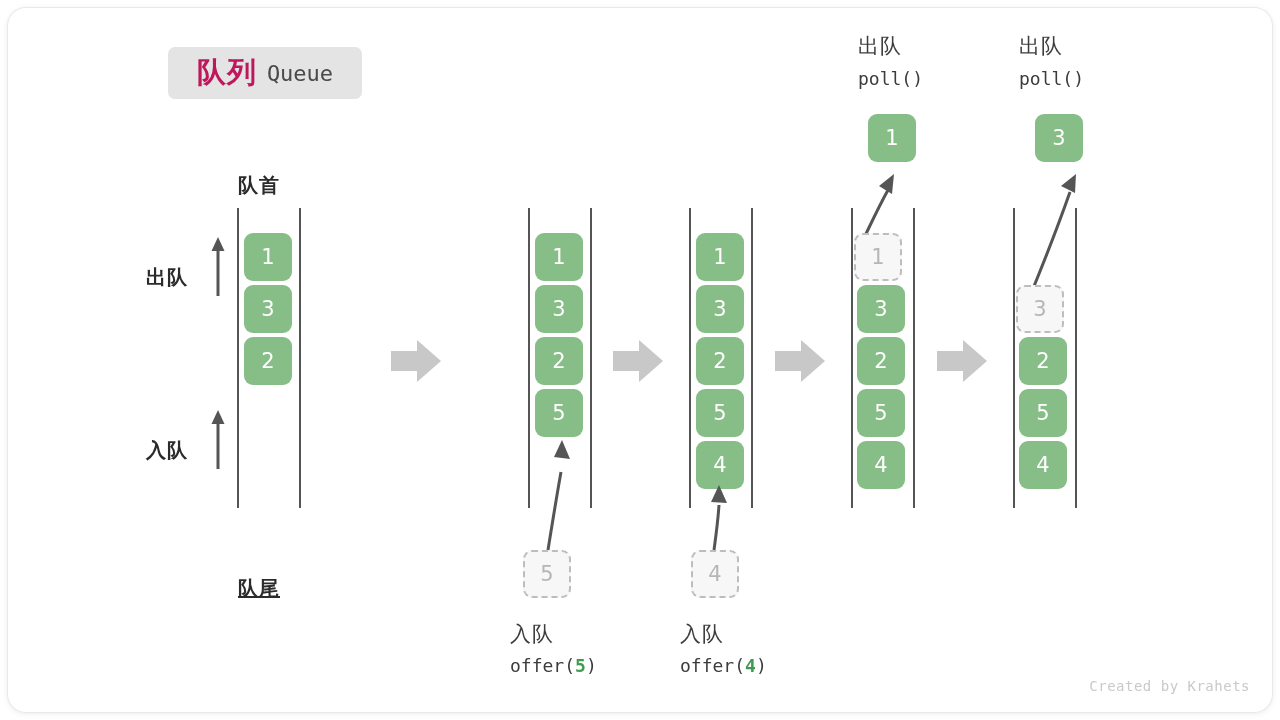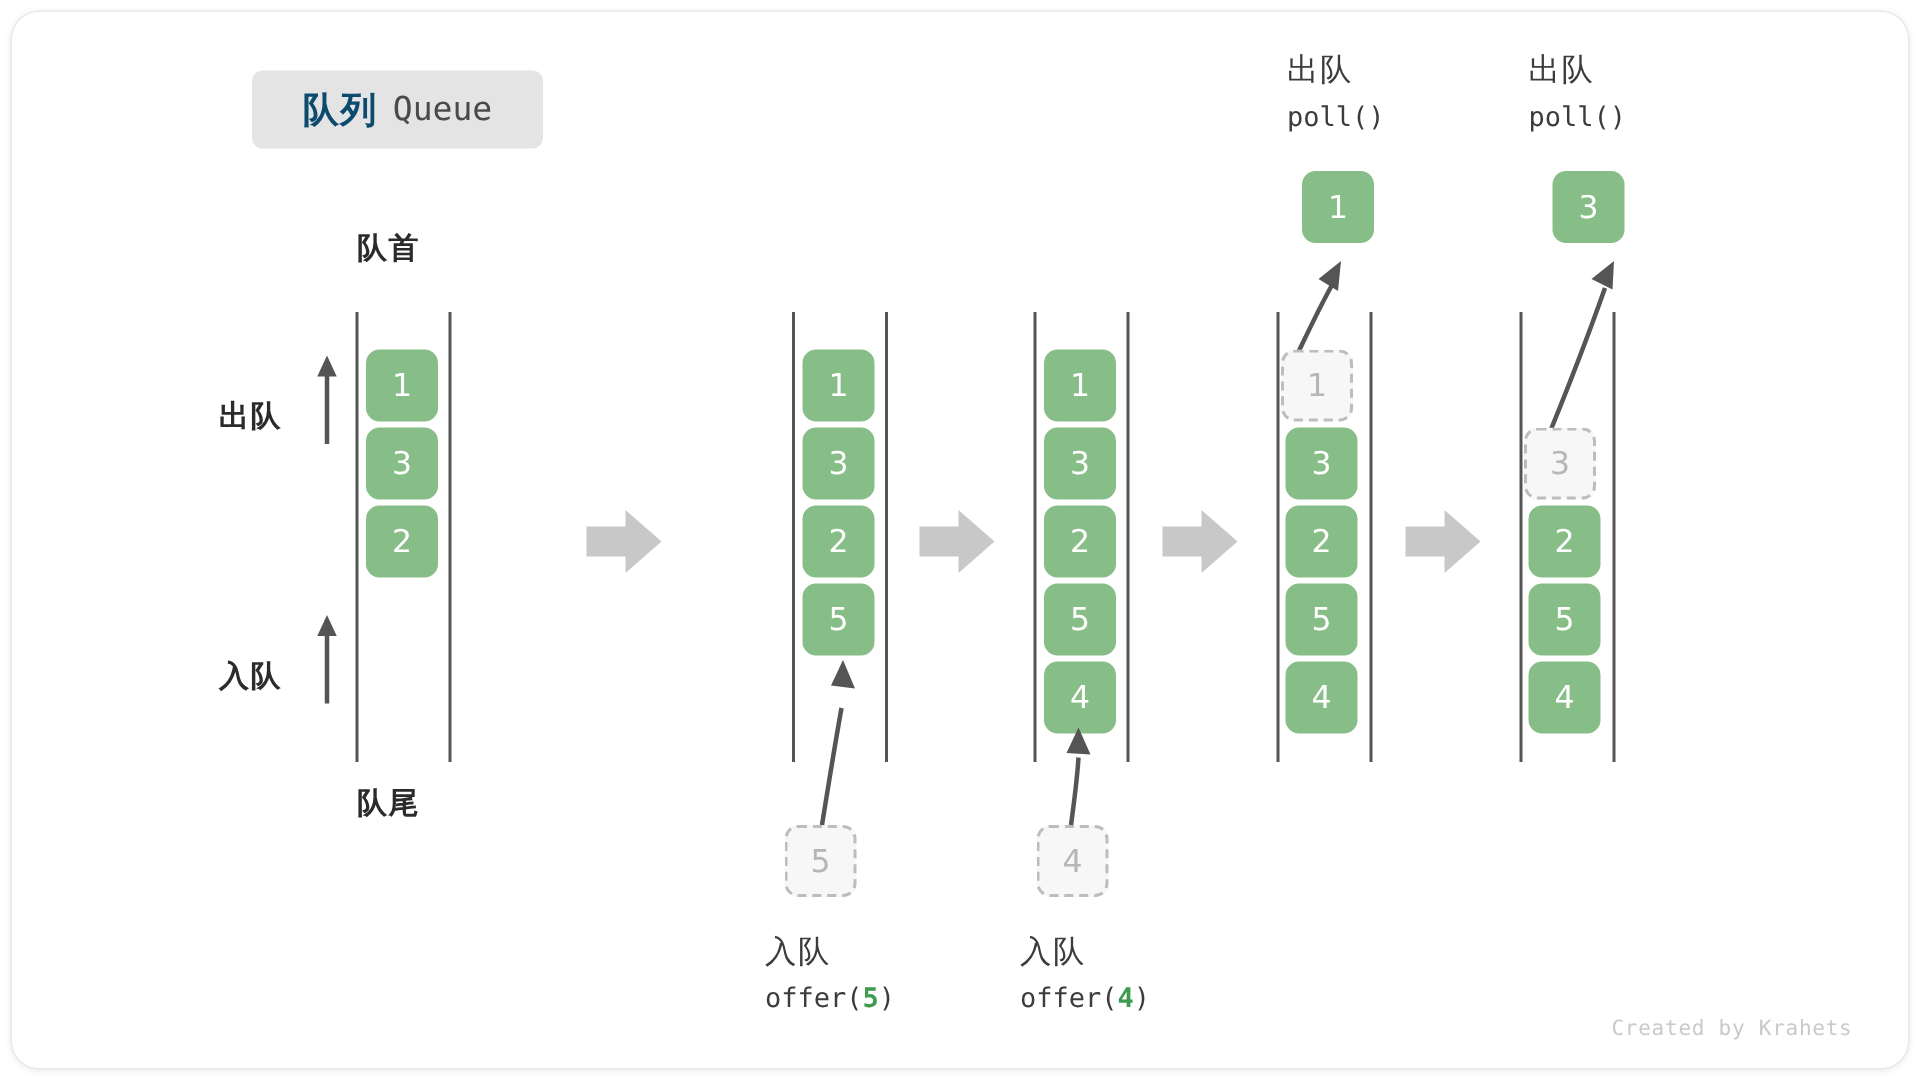--- a/index.html
+++ b/index.html
@@ -43,23 +43,23 @@
     width: 194px;
     height: 52px;
     background: #e4e4e4;
     border-radius: 7px;
     display: flex;
     align-items: center;
     justify-content: center;
     gap: 10px;
   }
   #title-badge .cn {
-    font-size: 24px;
+    font-size: 29px;
     font-weight: bold;
-    color: #0c4a6e;
+    color: #be185d;
     letter-spacing: 1px;
   }
   #title-badge .en {
     font-family: "DejaVu Sans Mono", "Liberation Mono", monospace;
     font-size: 22px;
     color: #4a4a4a;
   }
 
   
   .abs { position: absolute; }
@@ -114,43 +114,43 @@
   .cell.popped {
     border-radius: 9px;
   }
 
   
   .flow-arrow { position: absolute; }
 
   
   #footer {
     position: absolute;
-    right: 45px;
+    right: 30px;
     bottom: 26px;
     font-family: "DejaVu Sans Mono", "Liberation Mono", monospace;
     font-size: 14px;
     color: #c9c9c9;
     letter-spacing: 0.5px;
   }
 
   svg { overflow: visible; }
 </style>
 </head>
 <body>
 
 <div id="card">
   <div id="stage">
 
     <div id="title-badge">
       <span class="cn">队列</span>
       <span class="en">Queue</span>
     </div>
 
-    <div class="abs cn-bold" style="left:238px; top:152px;text-align:right;">队首</div>
-    <div class="abs cn-bold" style="left:238px; top:522px;">队尾</div>
+    <div class="abs cn-bold" style="left:238px; top:172px;text-align:right;">队首</div>
+    <div class="abs cn-bold" style="left:238px; top:575px;text-decoration:underline;">队尾</div>
 
     <div class="abs cn-bold" style="left:146px; top:264px;">出队</div>
     <div class="abs cn-bold" style="left:146px; top:437px;">入队</div>
 
     <svg class="abs" style="left:207px; top:236px;" width="24" height="62">
       <line x1="11" y1="60" x2="11" y2="12" stroke="#555555" stroke-width="3"></line>
       <polygon points="11,1 4.5,15 17.5,15" fill="#555555"></polygon>
     </svg>
 
     <svg class="abs" style="left:207px; top:409px;" width="24" height="62">

